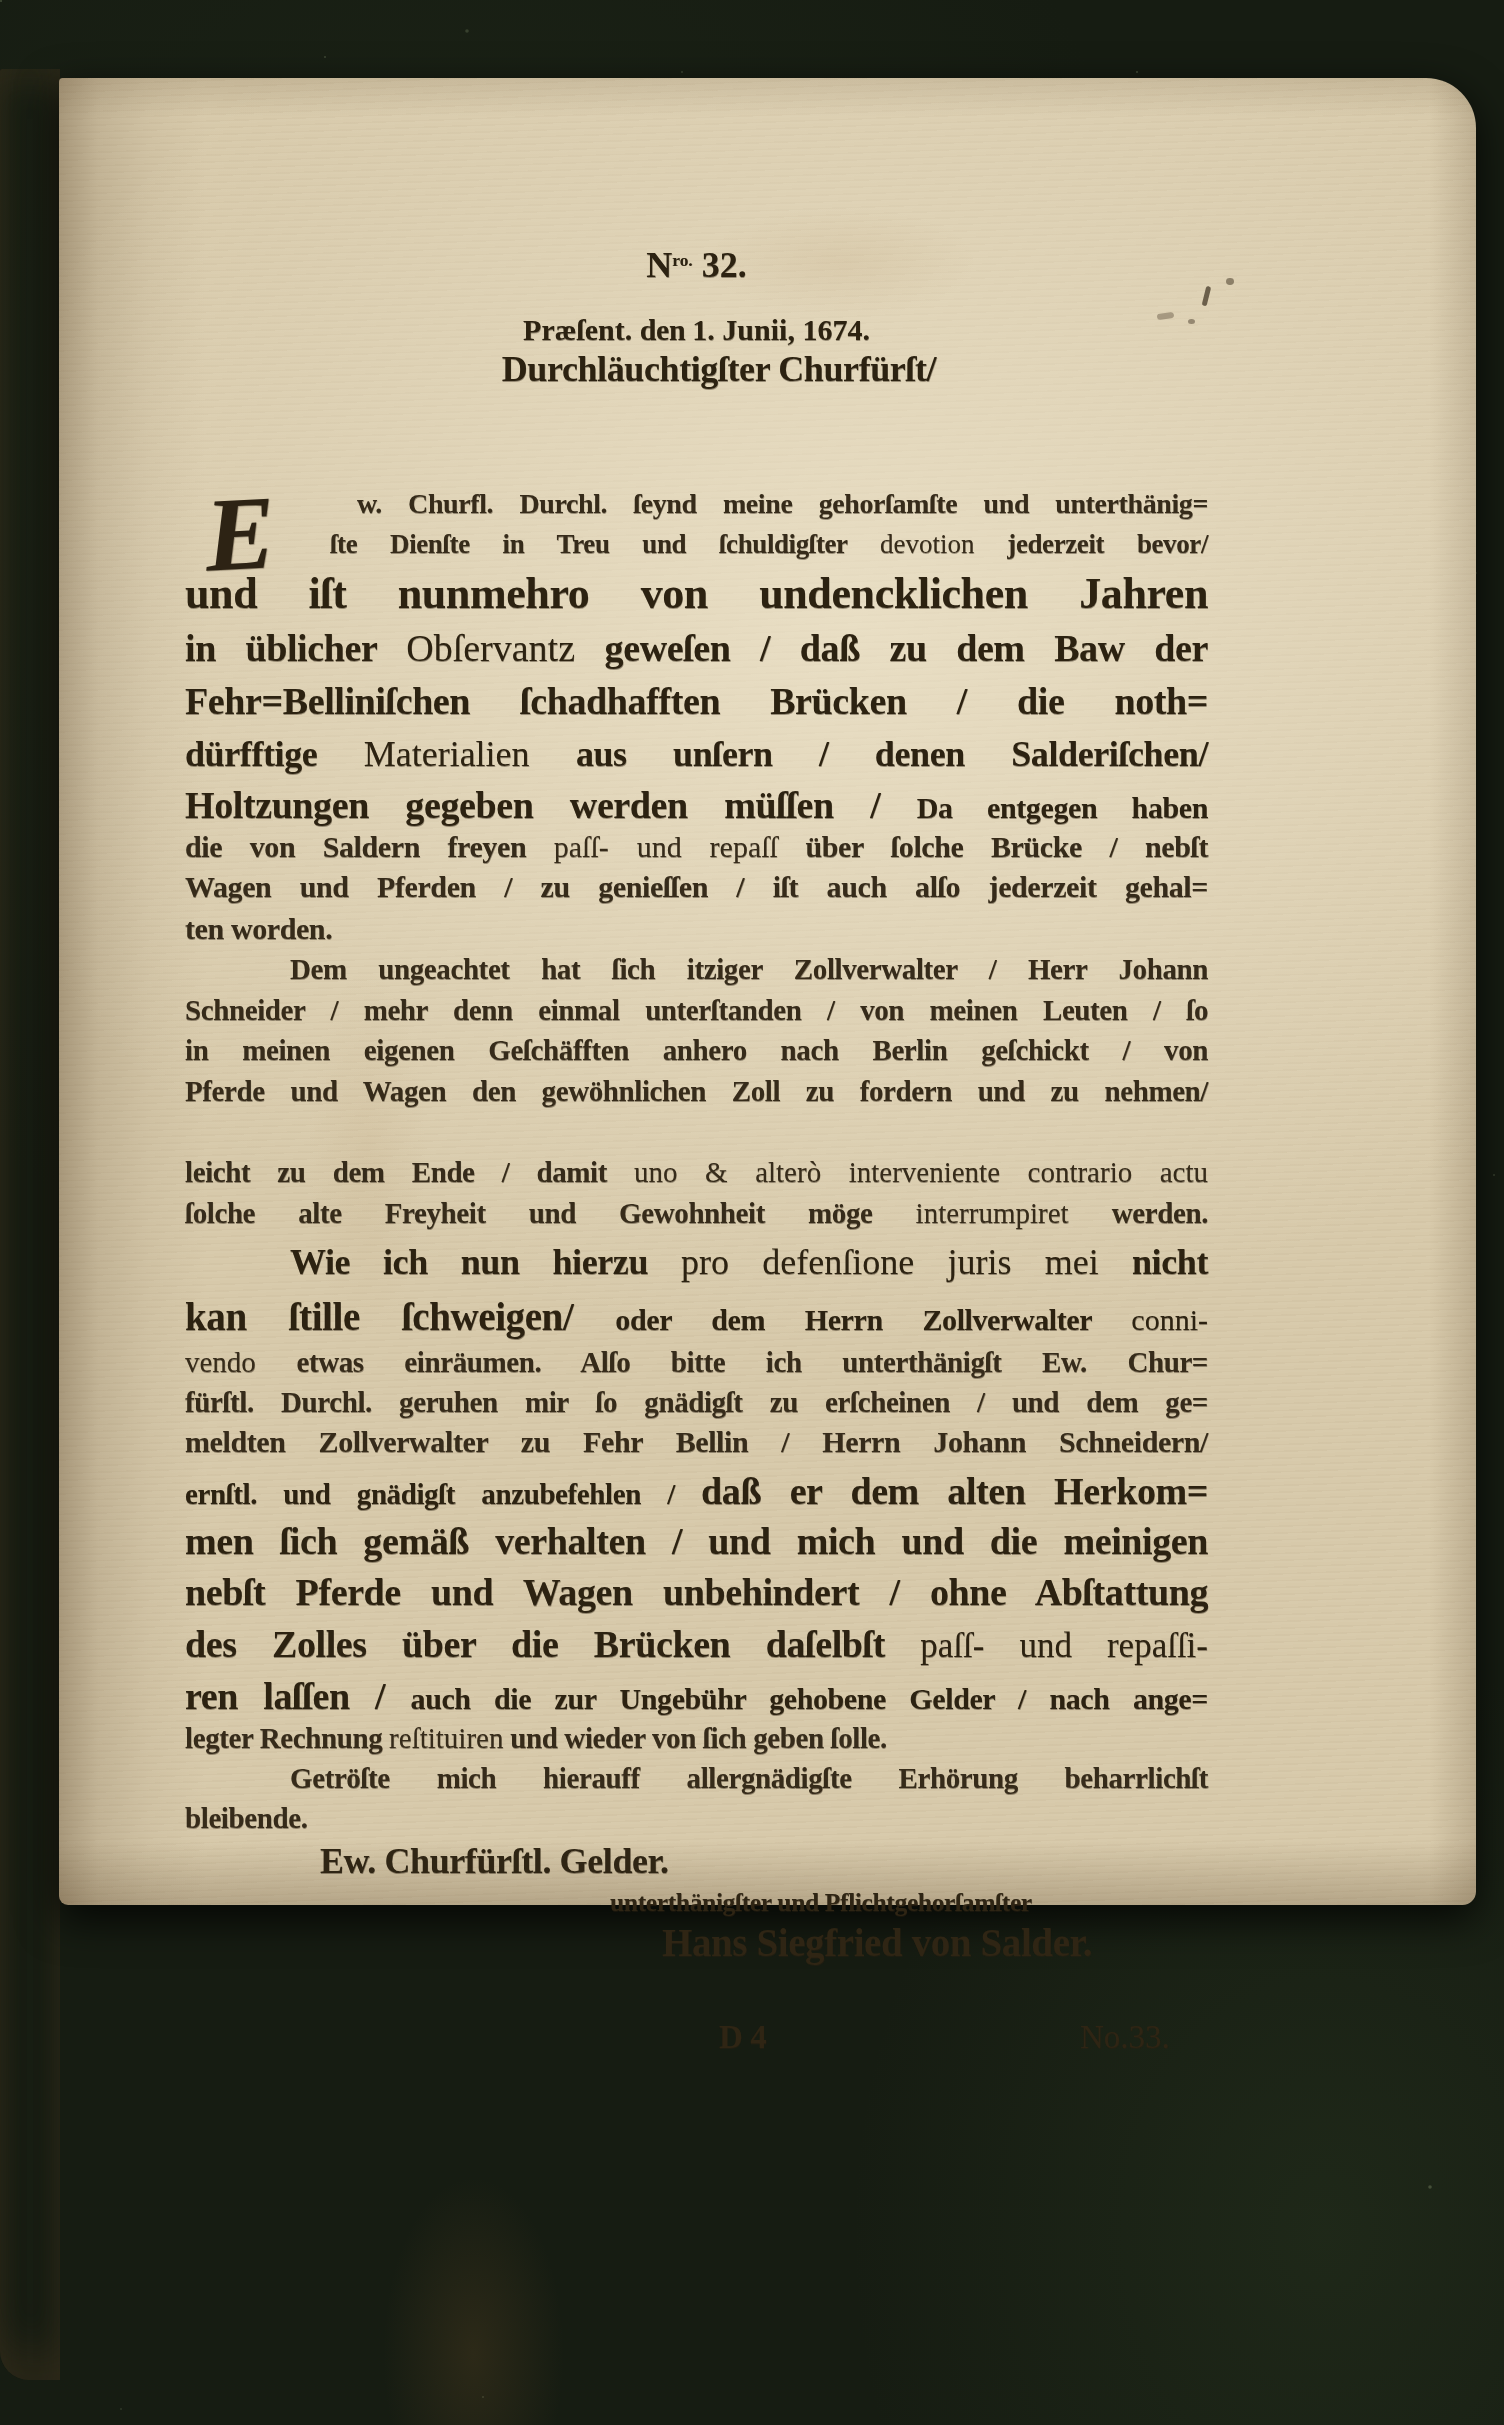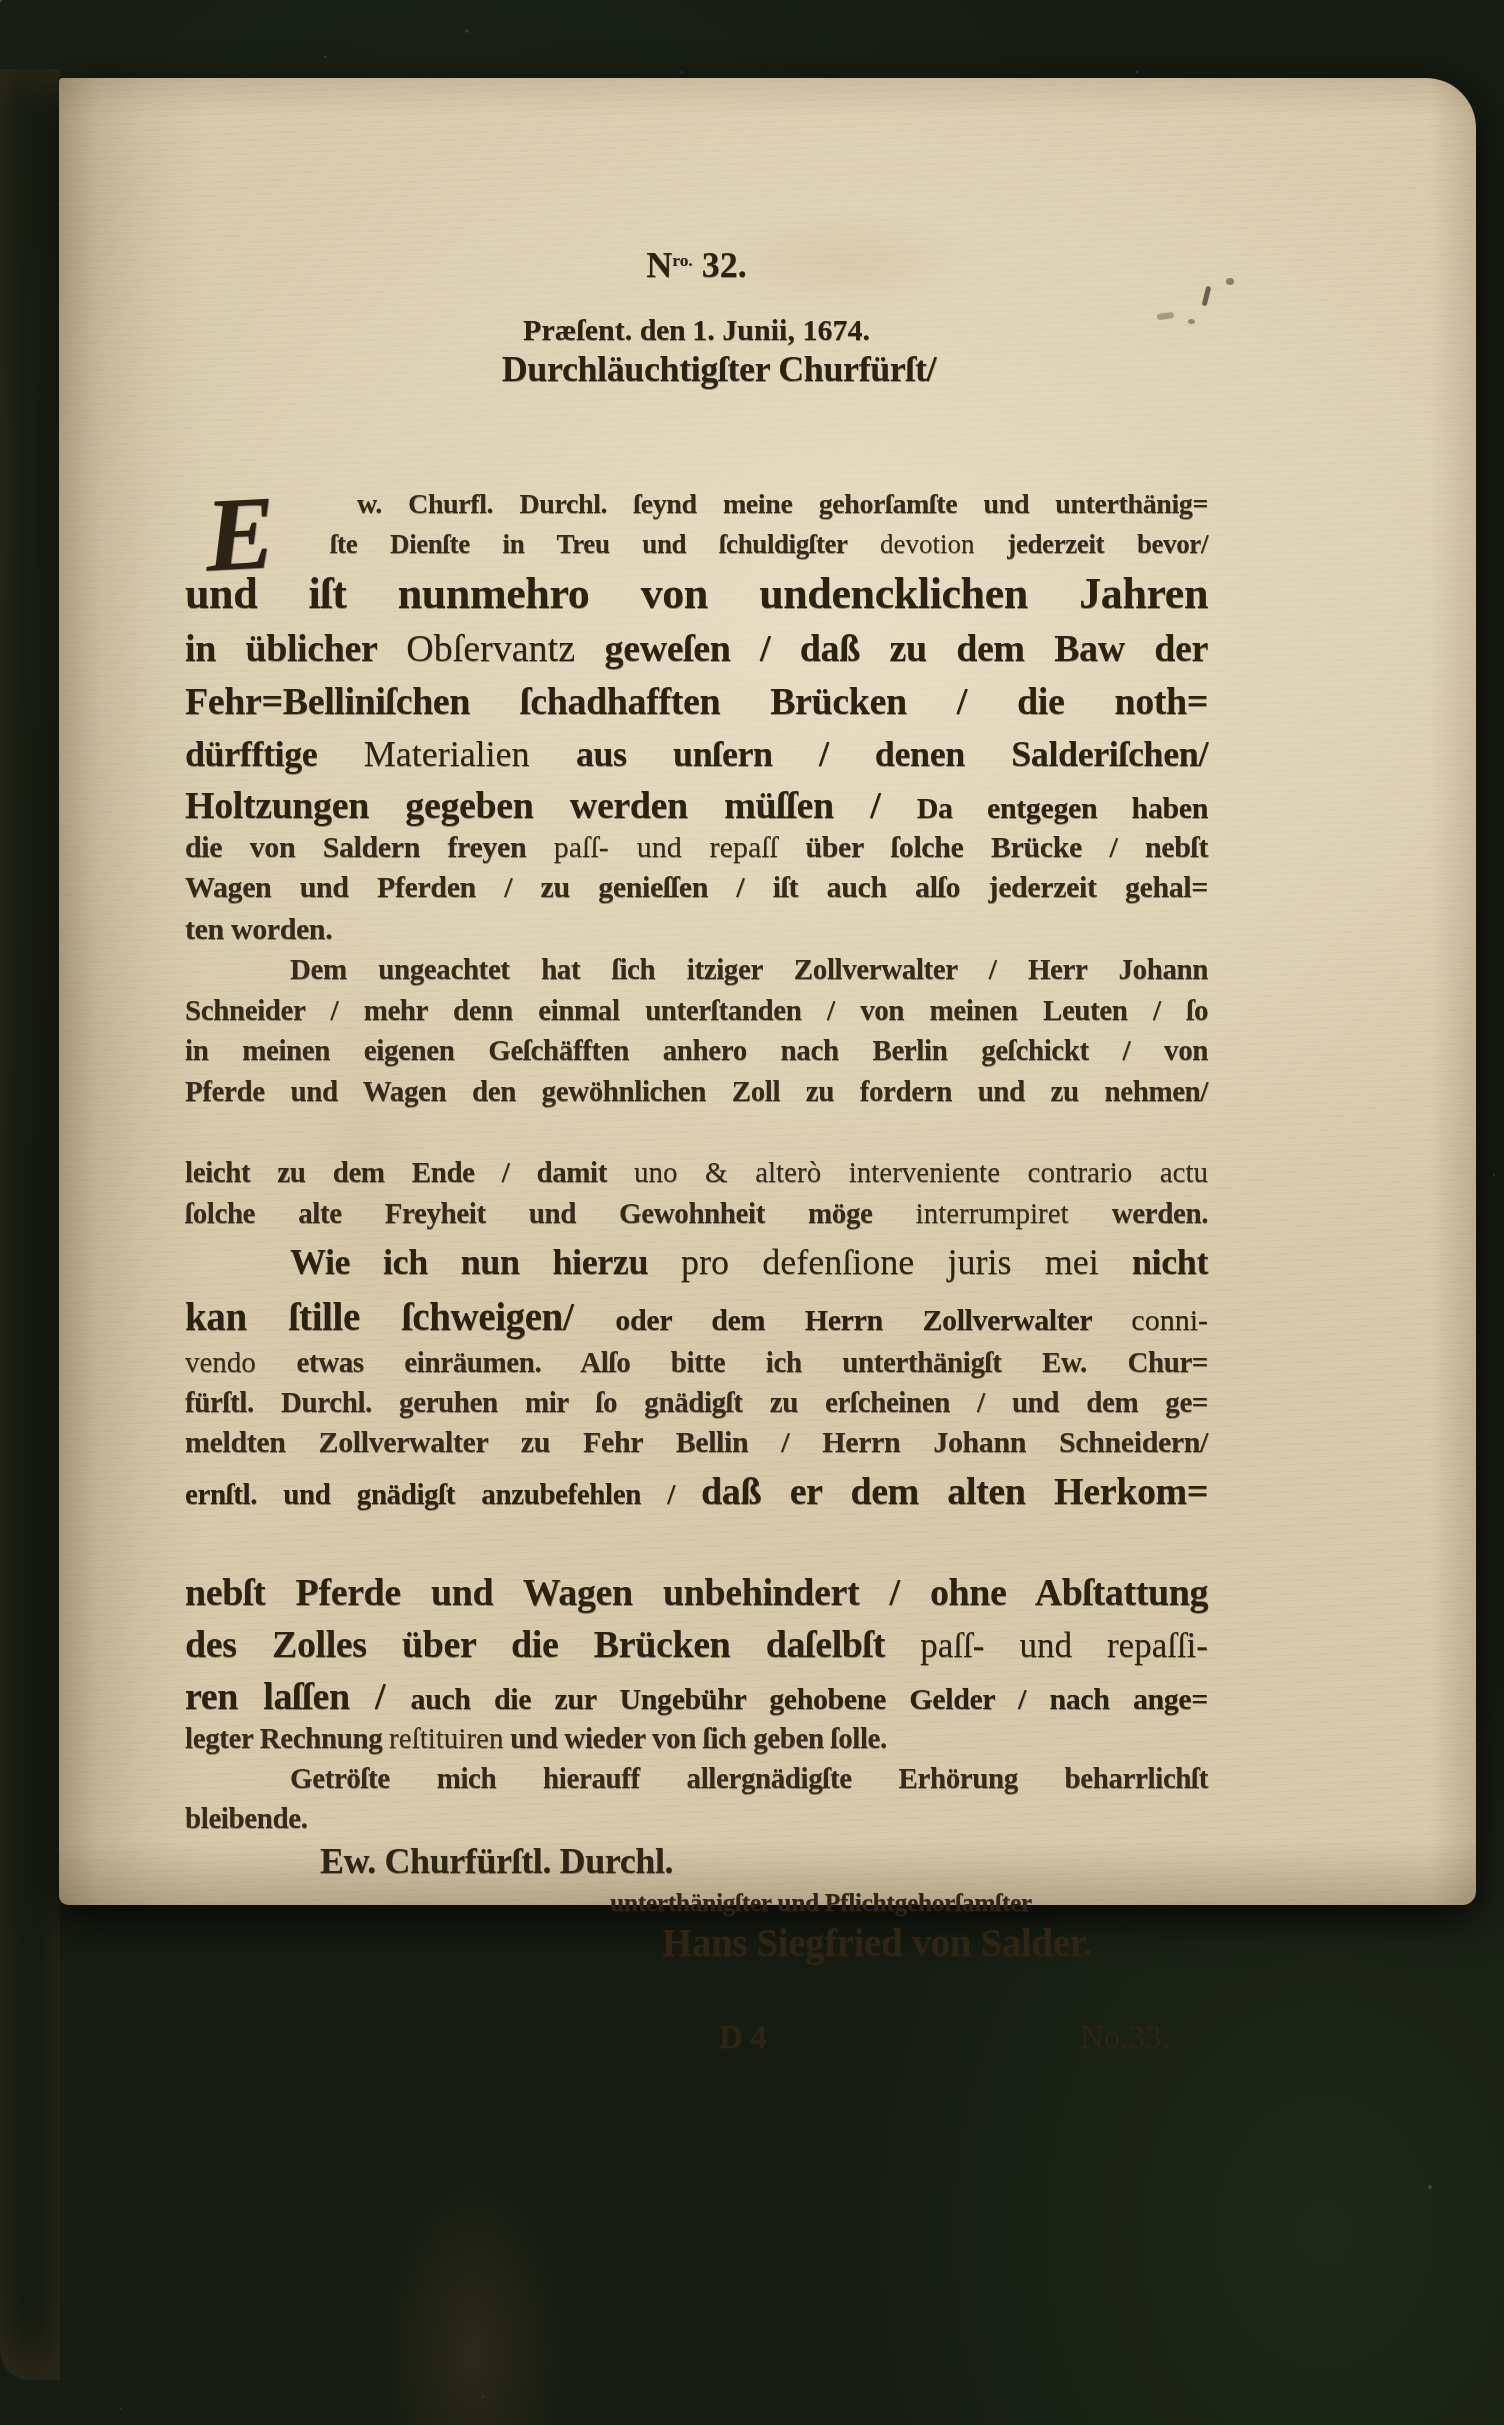--- a/index.html
+++ b/index.html
@@ -130,34 +130,35 @@
     <div class="line j ink-dk" style="top:1217px"><span class="f s52">kan ſtille ſchweigen/ </span><span class="f s40">oder dem Herrn Zollverwalter </span><span class="r s40">conni-</span></div>
 
     <div class="line j s38" style="top:1268px"><span class="r">vendo</span><span class="f"> etwas einräumen. Alſo bitte ich unterthänigſt Ew. Chur=</span></div>
 
     <div class="line j s38 f" style="top:1308px">fürſtl. Durchl. geruhen mir ſo gnädigſt zu erſcheinen / und dem ge=</div>
 
     <div class="line j s42 f" style="top:1347px">meldten Zollverwalter zu Fehr Bellin / Herrn Johann Schneidern/</div>
 
     <div class="line j ink-dk" style="top:1392px"><span class="f s38">ernſtl. und gnädigſt anzubefehlen / </span><span class="f s50">daß er dem alten Herkom=</span></div>
 
+    <div class="line j s50 f ink-dk" style="top:1442px">men ſich gemäß verhalten / und mich und die meinigen</div>
 
     <div class="line j s50 f ink-dk" style="top:1493px">nebſt Pferde und Wagen unbehindert / ohne Abſtattung</div>
 
     <div class="line j ink-dk" style="top:1545px"><span class="f s50">des Zolles über die Brücken daſelbſt </span><span class="r s46">paſſ- und repaſſi-</span></div>
 
     <div class="line j ink-dk" style="top:1597px"><span class="f s50">ren laſſen / </span><span class="f s40">auch die zur Ungebühr gehobene Gelder / nach ange=</span></div>
 
     <div class="line s38" style="top:1644px"><span class="f">legter Rechnung </span><span class="r">reſtituiren</span><span class="f"> und wieder von ſich geben ſolle.</span></div>
 
     <div class="line j s38 f" style="top:1684px;padding-left:105px">Getröſte mich hierauff allergnädigſte Erhörung beharrlichſt</div>
 
     <div class="line s38 f" style="top:1724px">bleibende.</div>
 
-    <div class="closing-line nw f s48" style="left:261px;top:1762px">Ew. Churfürſtl. Durchl.</div>
+    <div class="closing-line nw f s48" style="left:261px;top:1762px">Ew. Churfürſtl. Gelder.</div>
     <div class="closing-line nw f s34" style="left:551px;top:1810px">unterthänigſter und Pflichtgehorſamſter</div>
     <div class="closing-line nw f s52" style="left:603px;top:1842px">Hans Siegfried von Salder.</div>
 
     <div class="closing-line nw f s44" style="left:660px;top:1941px">D 4</div>
     <div class="closing-line nw r s44" style="left:1021px;top:1941px">No.33.</div>
   </div>
 </div>
 
 
 </body></html>

